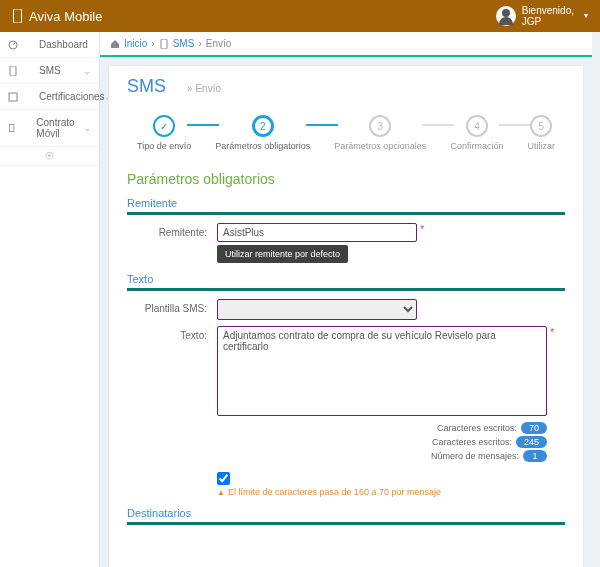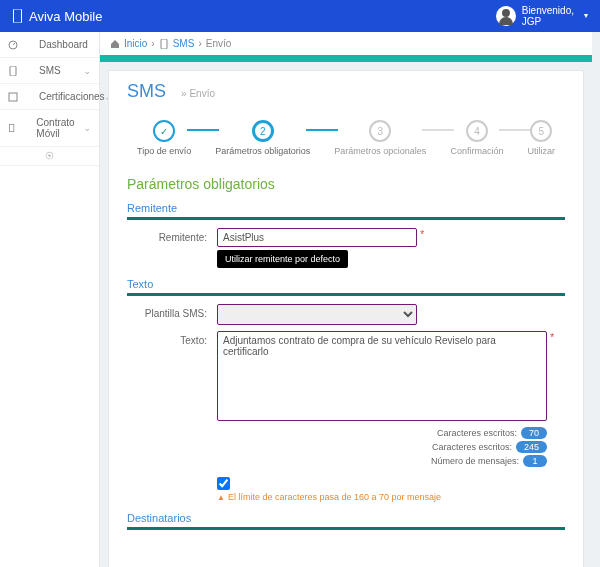--- a/index.html
+++ b/index.html
@@ -1,17 +1,17 @@
 <!DOCTYPE html>
 <html><head>
 <meta charset="utf-8">
 <style>
   * { box-sizing: border-box; margin: 0; padding: 0; }
   body { font-family: -apple-system, "Helvetica Neue", Arial, sans-serif; font-size: 11px; color: #555; background: #eef1f3; width: 600px; }
-  .topbar { background: #1d4ed8; color: #fff; height: 32px; display: flex; align-items: center; padding: 0 12px; justify-content: space-between; }
+  .topbar { background: #a16207; color: #fff; height: 32px; display: flex; align-items: center; padding: 0 12px; justify-content: space-between; }
   .brand { display: flex; align-items: center; gap: 6px; font-size: 13px; }
   .brand svg { fill: #fff; }
   .user { display: flex; align-items: center; gap: 6px; font-size: 10px; line-height: 1.1; }
   .avatar { width: 20px; height: 20px; border-radius: 50%; background: #fff; position: relative; }
   .avatar::after { content: ""; position: absolute; width: 8px; height: 8px; background: #555; border-radius: 50%; top: 3px; left: 6px; }
   .avatar::before { content: ""; position: absolute; width: 14px; height: 8px; background: #555; border-radius: 7px 7px 0 0; bottom: 1px; left: 3px; }
   .user-text { display: flex; flex-direction: column; align-items: flex-start; }
   .caret { margin-left: 4px; font-size: 8px; }
   .shell { display: flex; }
   .sidebar { width: 100px; background: #fff; border-right: 1px solid #e5e8ea; min-height: 535px; }
@@ -19,39 +19,39 @@
   .side-label { display: flex; align-items: center; gap: 21px; font-size: 10px; }
   .side-label svg { width: 10px; height: 10px; fill: #888; }
   .chev { font-size: 9px; color: #aaa; }
   .collapse { text-align: center; padding: 4px 0; color: #bbb; font-size: 9px; border-bottom: 1px solid #f0f2f4; }
   .main { flex: 1; background: #fff; margin: 8px; border: 1px solid #e5e8ea; border-radius: 2px; min-height: 520px; }
   .breadcrumb { padding: 6px 10px; border-bottom: 1px solid #e5e8ea; color: #888; font-size: 10px; display: flex; align-items: center; gap: 4px; background:#fff; margin:-8px -8px 8px -8px; }
   .breadcrumb a { color: #3b8bd8; text-decoration: none; }
   .breadcrumb svg { width: 10px; height: 10px; fill: #888; }
   .content { padding: 10px 18px; }
   .page-title { font-size: 18px; color: #3b8bd8; font-weight: 400; }
-  .page-sub { color: #aaa; font-size: 10px; margin-left: 12px; }
+  .page-sub { color: #aaa; font-size: 10px; margin-left: 18px; }
   .wizard { display: flex; align-items: center; justify-content: space-between; margin: 18px 10px 20px; }
   .step { display: flex; flex-direction: column; align-items: center; gap: 4px; position: relative; }
   .circle { width: 22px; height: 22px; border-radius: 50%; border: 2px solid #ccc; display: flex; align-items: center; justify-content: center; font-size: 10px; color: #bbb; background: #fff; }
   .step.done .circle { border-color: #1fa0d8; color: #1f9e6f; }
   .step.active .circle { border-color: #1fa0d8; border-width: 3px; color: #1fa0d8; }
   .step-label { font-size: 9px; color: #999; white-space: nowrap; }
   .step.done .step-label, .step.active .step-label { color: #666; }
   .line { flex: 1; height: 2px; background: #ddd; margin: 0 -4px 16px; }
   .line.blue { background: #1fa0d8; }
   .section-h { color: #6cb33f; font-size: 14px; font-weight: 400; margin: 8px 0 6px; }
   .sub-h { color: #3b8bd8; font-size: 11px; border-bottom: 3px solid #0f766e; padding-bottom: 3px; margin: 10px 0 8px; }
   .row { display: flex; margin-bottom: 6px; align-items: flex-start; }
   .lbl { width: 90px; text-align: right; padding-right: 10px; color: #666; font-size: 10px; padding-top: 4px; }
   .fld { flex: 1; }
   .inp, .sel, .ta { width: 100%; max-width: 330px; border: 1px solid #701a75; border-radius: 2px; padding: 3px 5px; font-size: 10px; color: #555; font-family: inherit; }
   .ta { height: 90px; resize: none; }
   .req { color: #d9534f; margin-left: 3px; }
-  .btn-sm { background: #000000; color: #fff; border: none; border-radius: 2px; padding: 4px 8px; font-size: 9px; margin-top: 3px; cursor: pointer; }
+  .btn-sm { background: #404040; color: #fff; border: none; border-radius: 2px; padding: 4px 8px; font-size: 9px; margin-top: 3px; cursor: pointer; }
   .counts { text-align: right; max-width: 420px; font-size: 9px; color: #666; margin-top: 6px; }
   .count-line { margin: 2px 0; }
   .pill { display: inline-block; background: #3b8bd8; color: #fff; border-radius: 8px; padding: 1px 8px; font-size: 9px; min-width: 24px; text-align: center; margin-left: 4px; }
   .checkline { margin: 10px 0 2px 90px; font-size: 9px; color: #555; display: flex; align-items: center; gap: 4px; }
   .warn { margin-left: 90px; font-size: 9px; color: #e78b2f; display: flex; align-items: center; gap: 3px; }
   .warn::before { content: "▲"; font-size: 8px; }
 </style>
 </head>
 <body>
 
@@ -108,21 +108,21 @@
             <rect x="2" y="0" width="6" height="10" fill="none" stroke="#888"></rect>
           </svg>
           <span>Contrato Móvil</span>
         </span>
       <span class="chev">⌄</span>
     </div>
     <div class="collapse">⦿</div>
   </div>
 
   <div style="flex:1; padding:0 8px 8px 0;">
-    <div class="breadcrumb" style="margin:0; border-bottom:7px solid #14b8a6;">
+    <div class="breadcrumb" style="margin:0; border-bottom:2px solid #14b8a6;">
       <svg viewBox="0 0 10 10">
           <path d="M1 5 L5 1 L9 5 L9 9 L1 9 Z" fill="#888"></path>
         </svg>
       <a>Inicio</a> ›
       <svg viewBox="0 0 10 10">
           <rect x="2" y="0" width="6" height="10" rx="1" fill="none" stroke="#888"></rect>
         </svg>
       <a>SMS</a> ›
       <span>Envío</span>
     </div>

